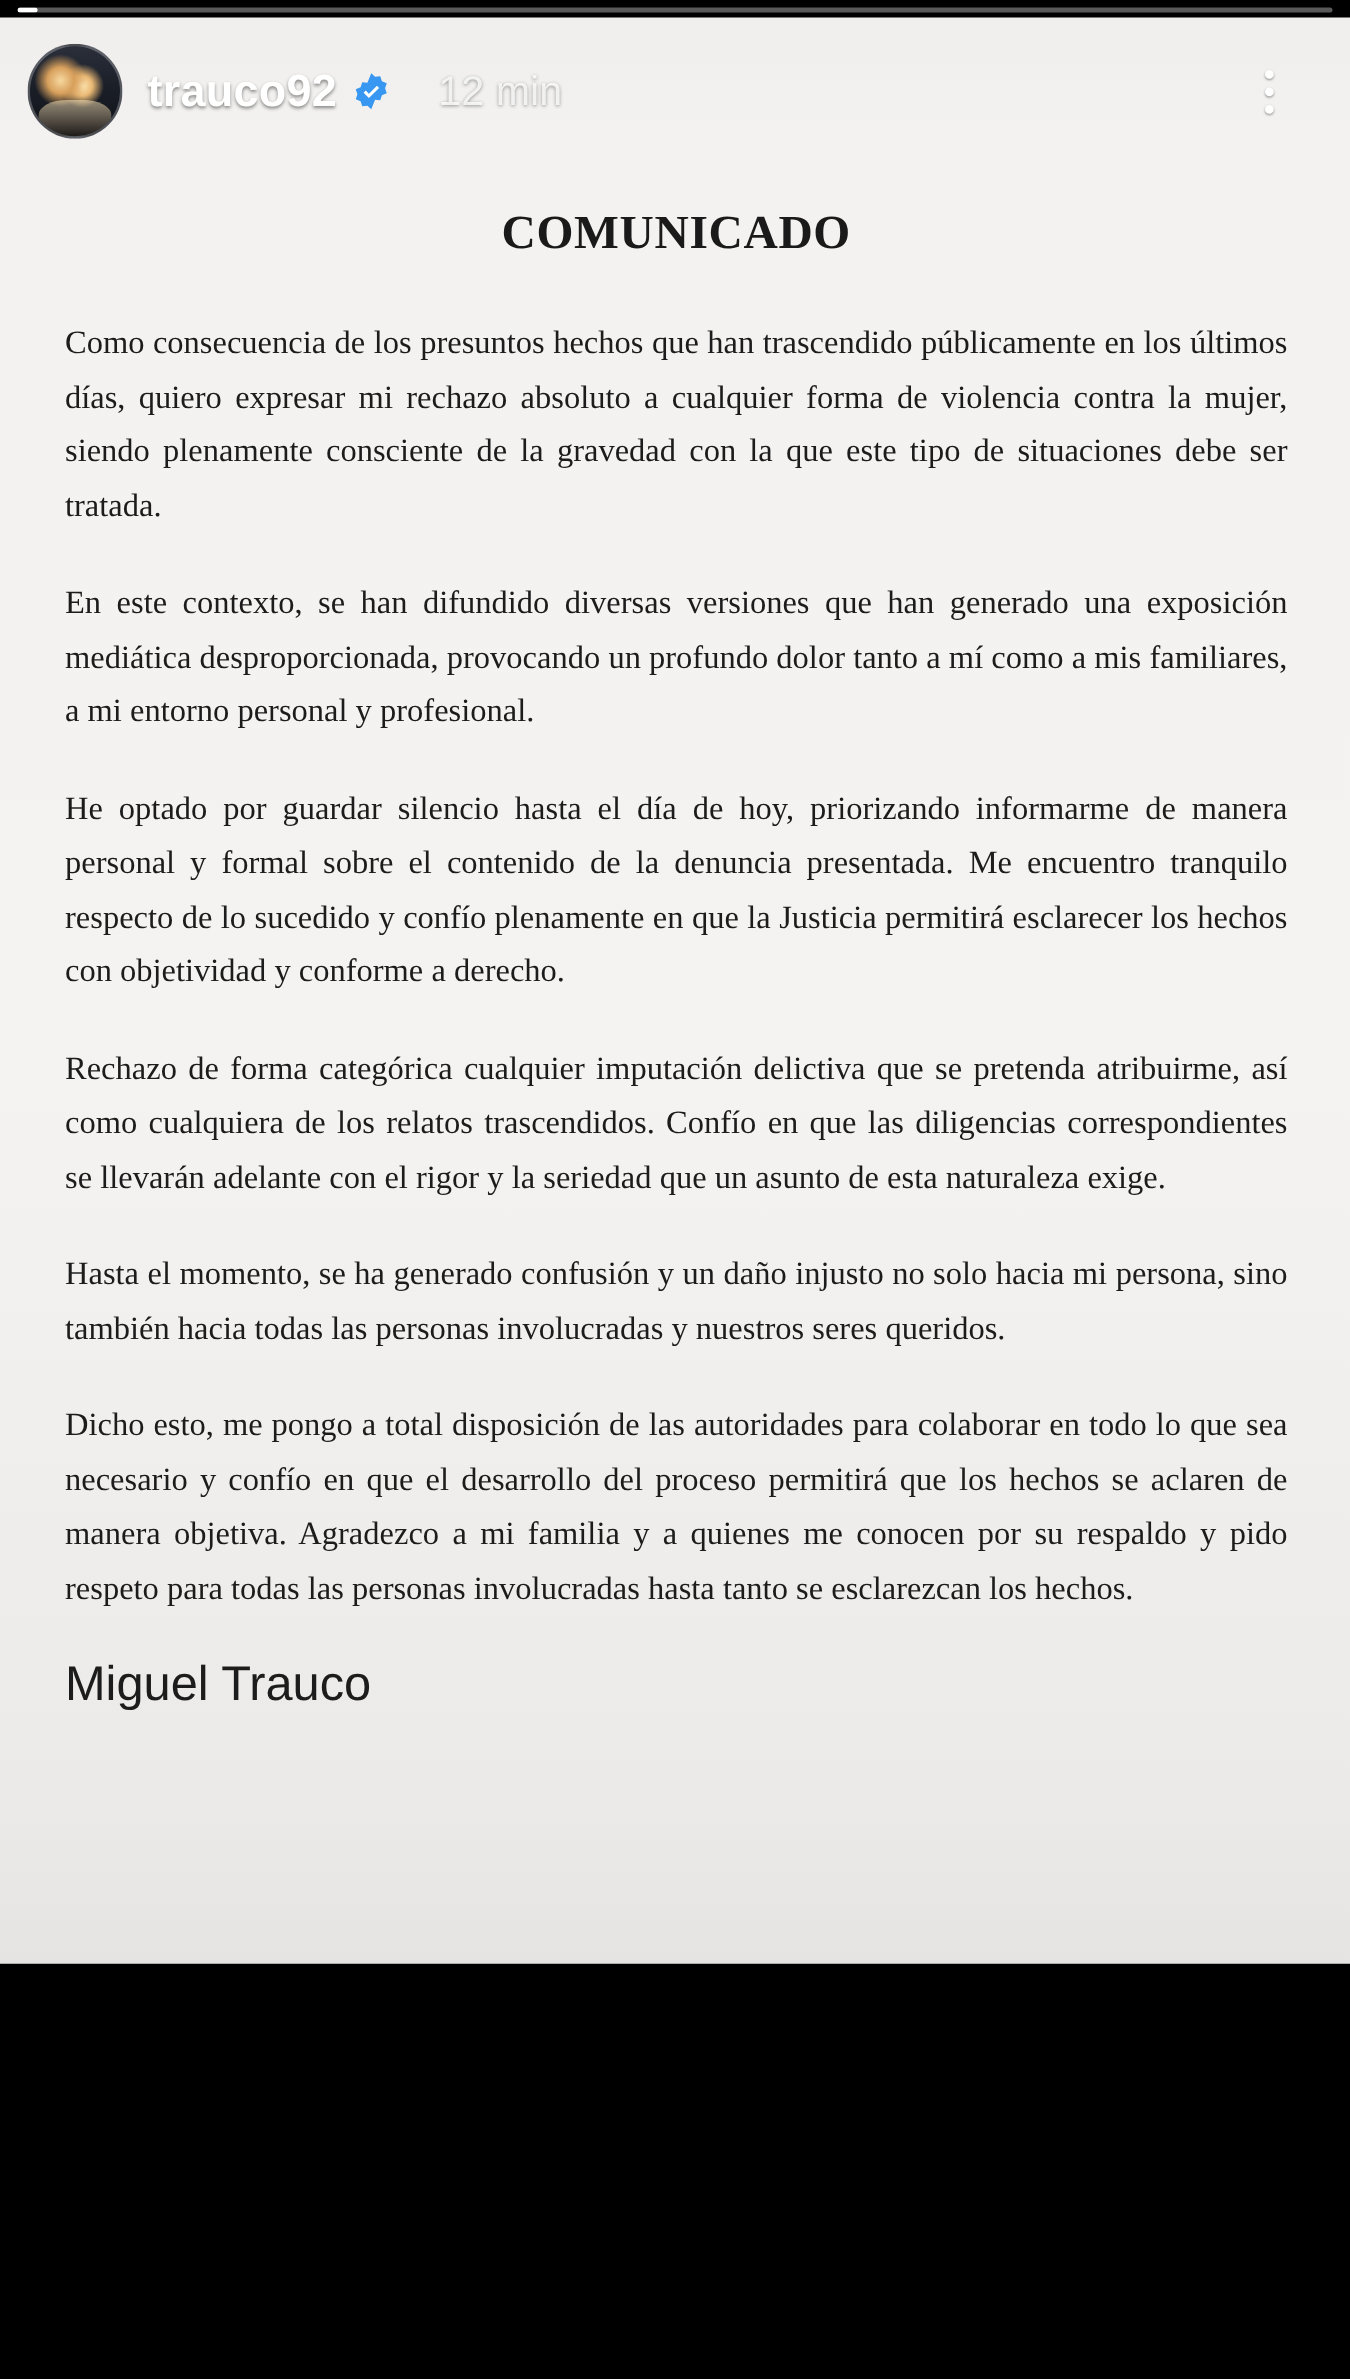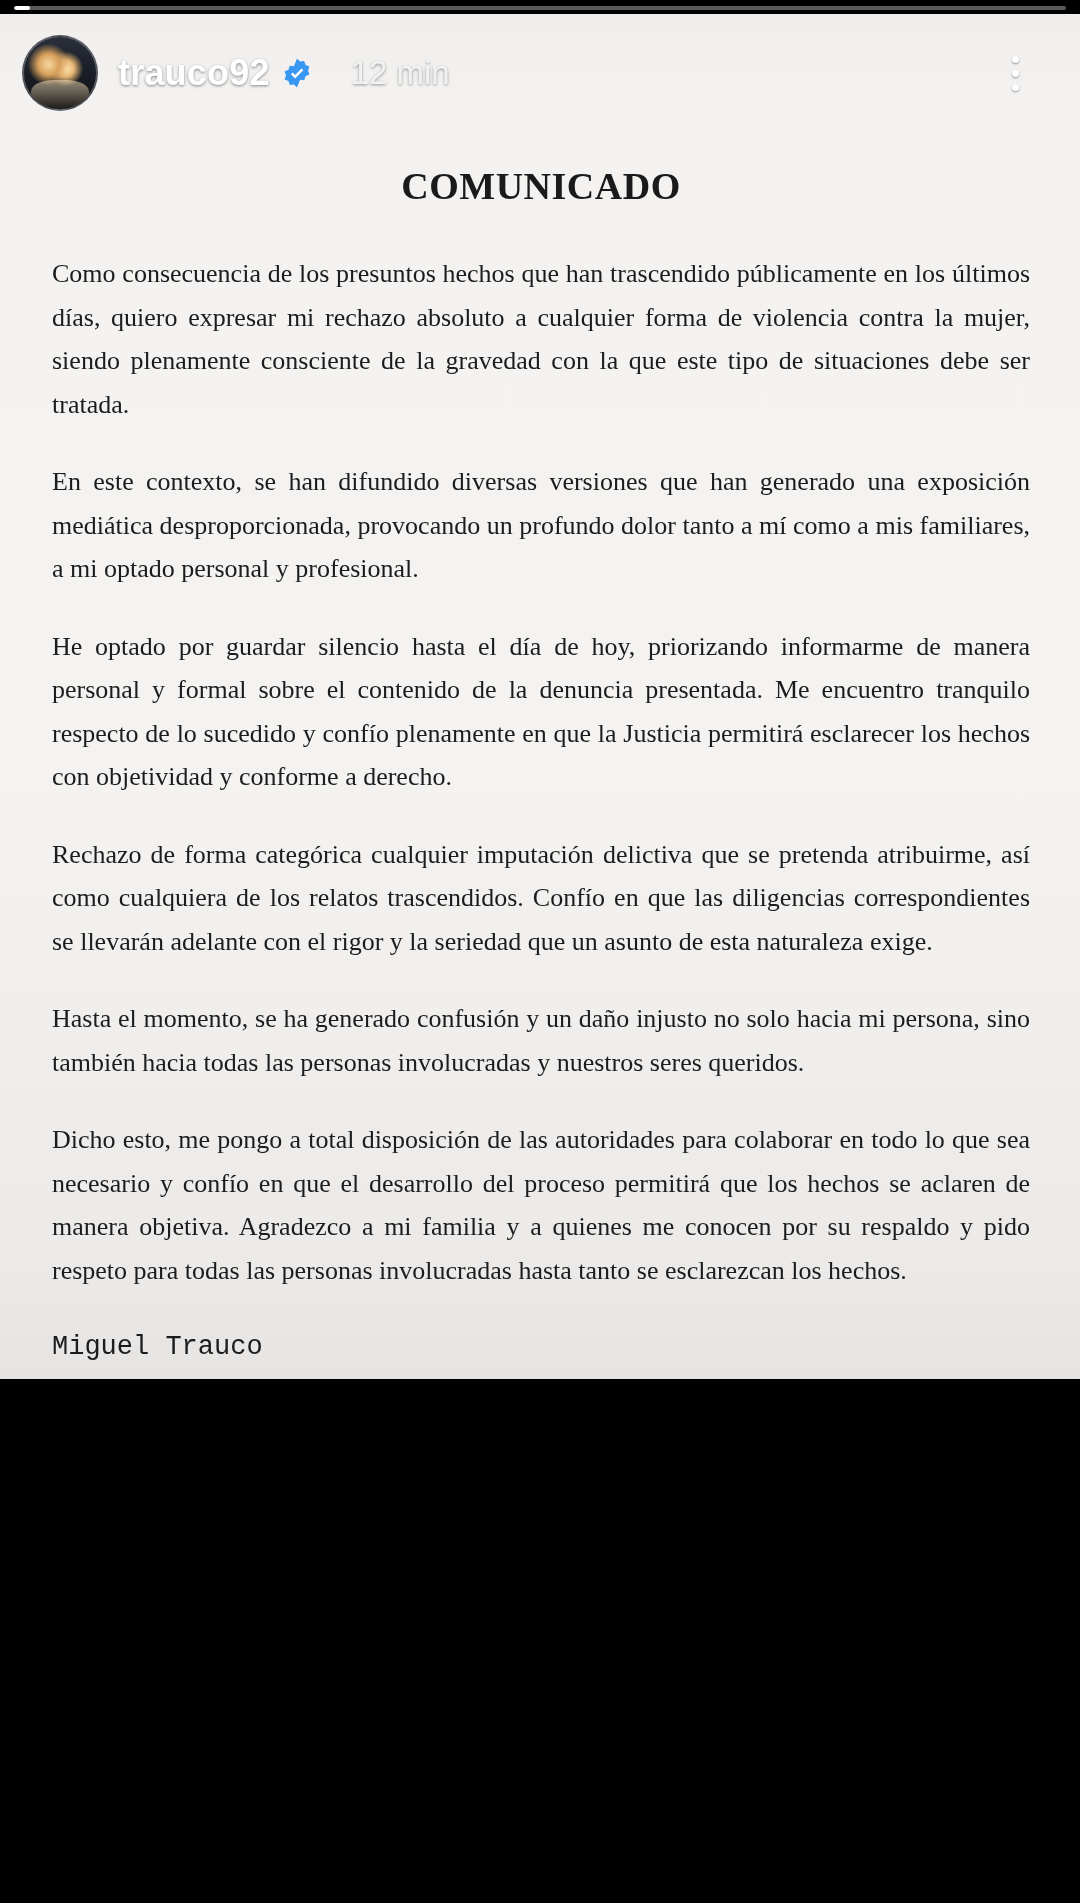--- a/index.html
+++ b/index.html
@@ -21,21 +21,21 @@
     background: #000;
     overflow: hidden;
   }
 
   
   .story-card {
     position: absolute;
     left: 0;
     top: 14px;
     width: 1080px;
-    height: 1365px;
+    height: 1557px;
     background: linear-gradient(180deg, #efeeec 0%, #f3f2f0 6%, #f4f3f1 55%, #eceae8 92%, #e6e4e2 100%);
   }
 
   .card-inner {
     position: absolute;
     left: 0;
     right: 0;
     top: 0;
     bottom: 0;
     padding: 150px 50px 40px 52px;
@@ -56,22 +56,22 @@
     font-family: "Liberation Serif", serif;
     font-size: 26px;
     line-height: 43.5px;
     color: #1c1c1c;
     text-align: justify;
     text-justify: inter-word;
     margin: 0 0 34px 0;
     hyphens: none;
   }
   .signature {
-    font-family: Liberation Mono, monospace;
-    font-size: 27px;
+    font-family: Liberation Sans, sans-serif;
+    font-size: 39px;
     line-height: 43.5px;
     color: #1c1c1c;
     text-align: left;
     margin: 8px 0 0 0;
   }
 
   
   .progress-bar {
     position: absolute;
     left: 14px;
@@ -188,21 +188,21 @@
 </head>
 <body>
 
 <div class="story">
 
   <div class="story-card">
     <div class="card-inner">
       <div class="doc-title">COMUNICADO</div>
 
       <p class="doc-p">Como consecuencia de los presuntos hechos que han trascendido públicamente en los últimos días, quiero expresar mi rechazo absoluto a cualquier forma de violencia contra la mujer, siendo plenamente consciente de la gravedad con la que este tipo de situaciones debe ser tratada.</p>
-      <p class="doc-p">En este contexto, se han difundido diversas versiones que han generado una exposición mediática desproporcionada, provocando un profundo dolor tanto a mí como a mis familiares, a mi optado personal y profesional.</p>
+      <p class="doc-p">En este contexto, se han difundido diversas versiones que han generado una exposición mediática desproporcionada, provocando un profundo dolor tanto a mí como a mis familiares, a mi entorno personal y profesional.</p>
       <p class="doc-p">He optado por guardar silencio hasta el día de hoy, priorizando informarme de manera personal y formal sobre el contenido de la denuncia presentada. Me encuentro tranquilo respecto de lo sucedido y confío plenamente en que la Justicia permitirá esclarecer los hechos con objetividad y conforme a derecho.</p>
       <p class="doc-p">Rechazo de forma categórica cualquier imputación delictiva que se pretenda atribuirme, así como cualquiera de los relatos trascendidos. Confío en que las diligencias correspondientes se llevarán adelante con el rigor y la seriedad que un asunto de esta naturaleza exige.</p>
       <p class="doc-p">Hasta el momento, se ha generado confusión y un daño injusto no solo hacia mi persona, sino también hacia todas las personas involucradas y nuestros seres queridos.</p>
       <p class="doc-p">Dicho esto, me pongo a total disposición de las autoridades para colaborar en todo lo que sea necesario y confío en que el desarrollo del proceso permitirá que los hechos se aclaren de manera objetiva. Agradezco a mi familia y a quienes me conocen por su respaldo y pido respeto para todas las personas involucradas hasta tanto se esclarezcan los hechos.</p>
 
       <p class="signature">Miguel Trauco</p>
     </div>
   </div>
 
   <div class="progress-bar">

